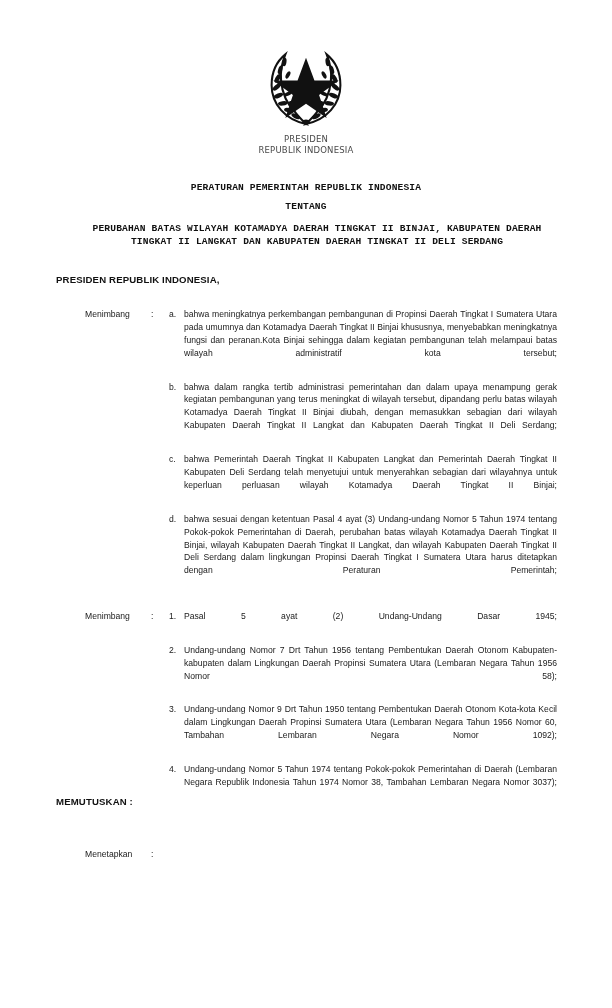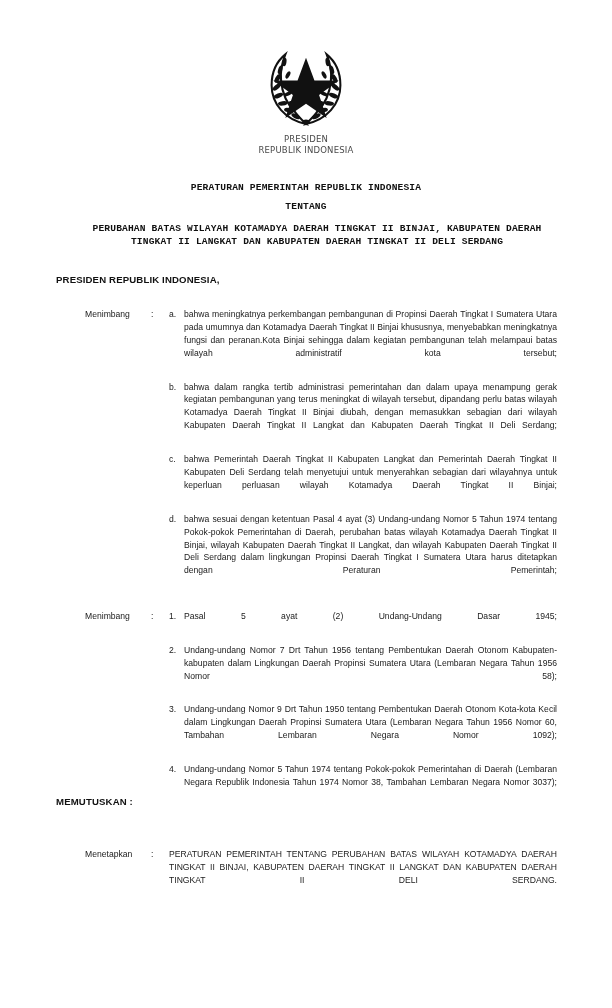--- a/index.html
+++ b/index.html
@@ -254,19 +254,16 @@
       </div>
     </div>
   </div>
 
   <div class="heading-center" id="memutuskan-heading">MEMUTUSKAN :</div>
 
   <div class="clause" id="clause-menetapkan">
     <div class="clause-row">
       <div class="clause-label">Menetapkan</div>
       <div class="clause-colon">:</div>
-      <div class="clause-items">
-        <div class="plain-text">PERATURAN PEMERINTAH TENTANG PERUBAHAN BATAS WILAYAH KOTAMADYA DAERAH TINGKAT II BINJAI, KABUPATEN DAERAH TINGKAT II LANGKAT DAN KABUPATEN DAERAH TINGKAT II DELI SERDANG.</div>
-      </div>
     </div>
   </div>
 
 </div>
 
 </body></html>

